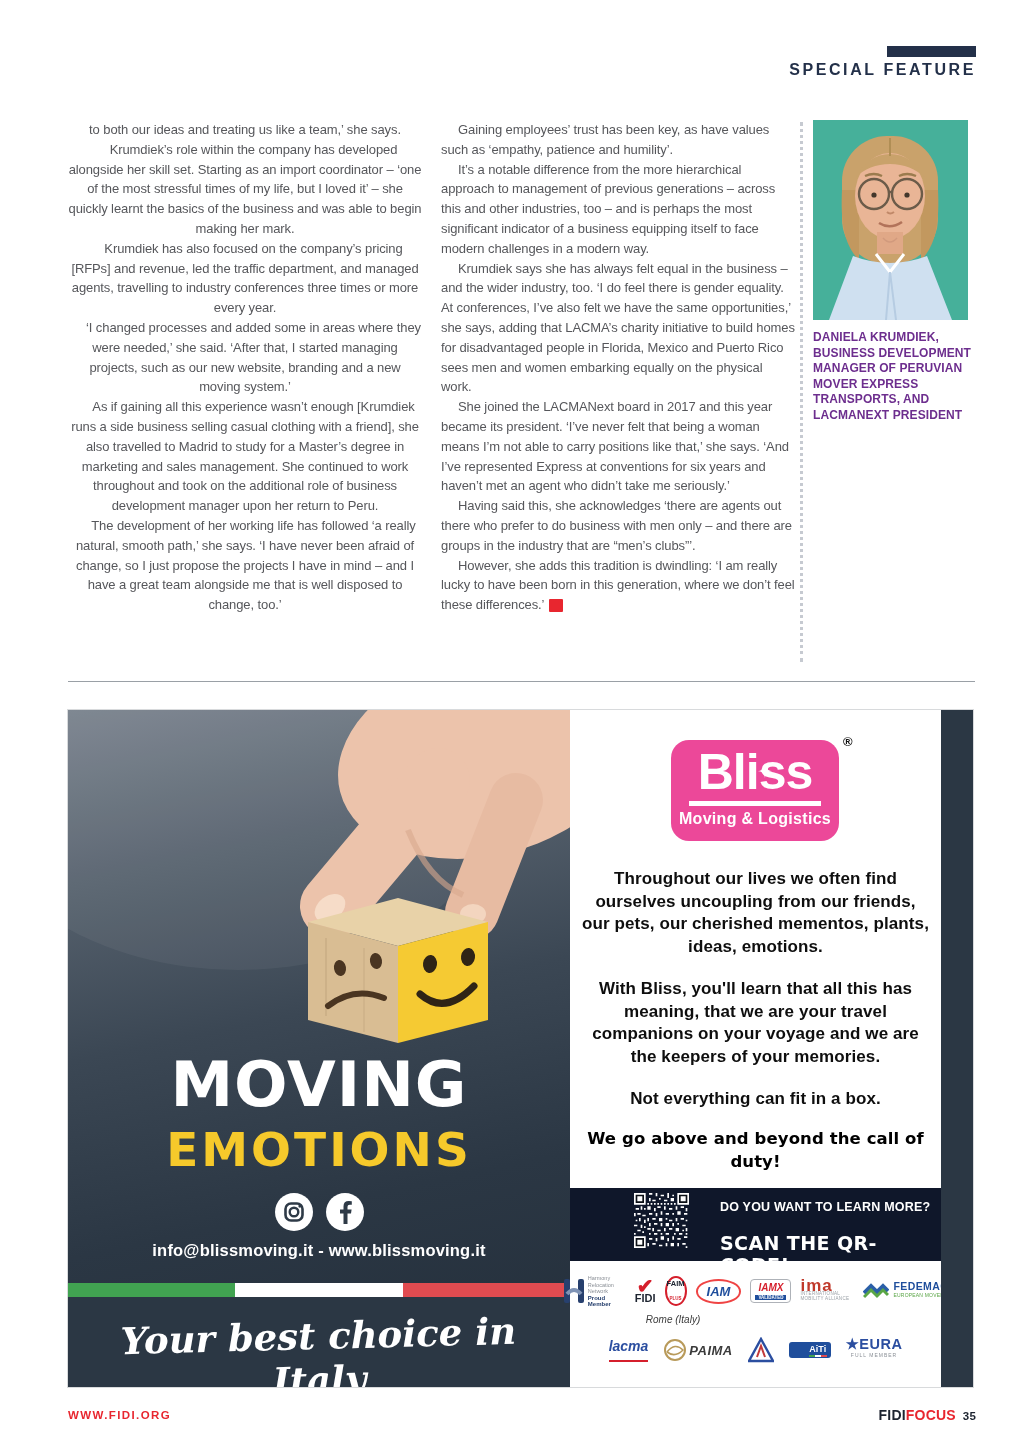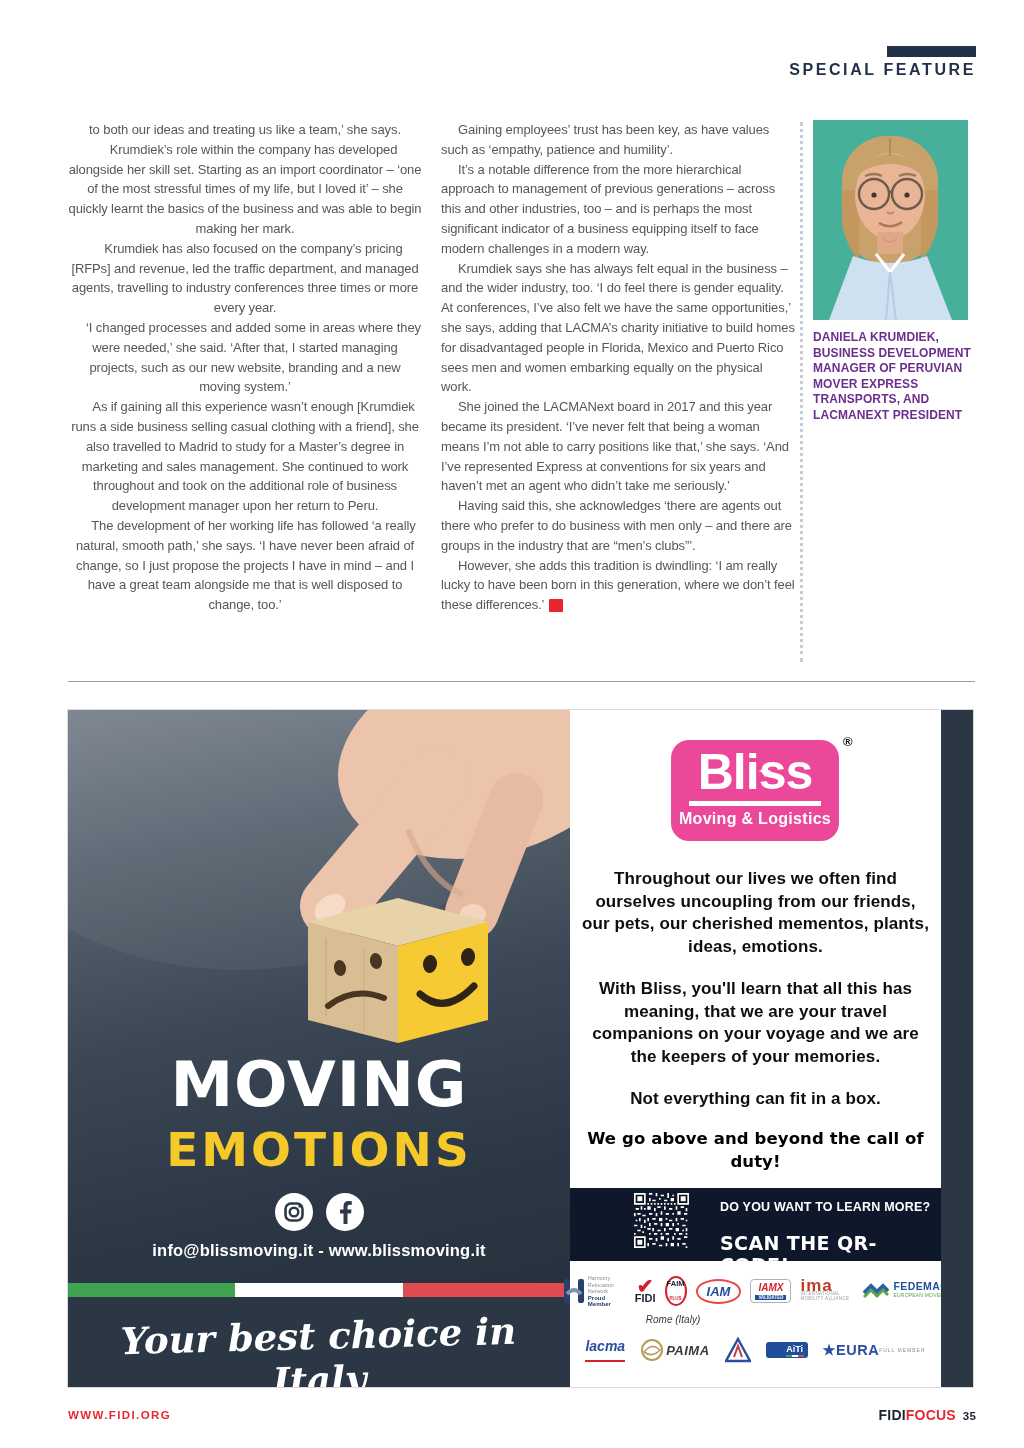--- a/index.html
+++ b/index.html
@@ -98,21 +98,21 @@
   .fedemac-name{color:#1f4e9c;font-weight:bold;font-size:10.5px;letter-spacing:0.4px;}
   .fedemac-sub{color:#5aa646;font-size:5px;letter-spacing:0.2px;}
   .lacma{color:#2b4ea0;font-weight:bold;font-style:italic;font-size:14px;
     border-bottom:2px solid #d51f2c;padding-bottom:6px;}
   .paima-blk{display:flex;align-items:center;gap:2px;}
   .paima{color:#3a3a3a;font-weight:bold;font-style:italic;font-size:13px;letter-spacing:0.5px;}
   .aiti{background:#1f4e9c;color:#fff;font-weight:bold;font-size:9px;border-radius:3px;
     padding:3px 4px 1px 20px;display:flex;flex-direction:column;align-items:center;line-height:8px;}
   .aiti-stripes{display:flex;width:18px;height:2.5px;margin-top:1.5px;}
   .aiti-stripes div{flex:1;}
-  .eura-blk{display:flex;flex-direction:row;align-items:center;line-height:11px;}
+  .eura-blk{display:flex;flex-direction:column;align-items:center;line-height:11px;}
   .eura{color:#2b4ea0;font-weight:bold;font-size:14.5px;letter-spacing:0.5px;}
   .eura-sub{color:#8a8f96;font-size:5px;letter-spacing:1px;}
   .ad-strip{position:absolute;left:873px;top:0;width:32px;height:677px;background:#2b3744;}
   
   .ft-left{position:absolute;left:68px;top:1409px;color:#e8262f;font-weight:bold;
     font-size:11.5px;letter-spacing:1.4px;cursor:pointer;}
   .ft-right{position:absolute;right:48px;top:1407px;font-weight:bold;font-size:14px;
     letter-spacing:0.2px;}
   .ft-right .fidi{color:#1d2430;} .ft-right .focus{color:#e8262f;}
   .ft-right .pg{color:#1d2430;font-size:11.5px;margin-left:7px;}

